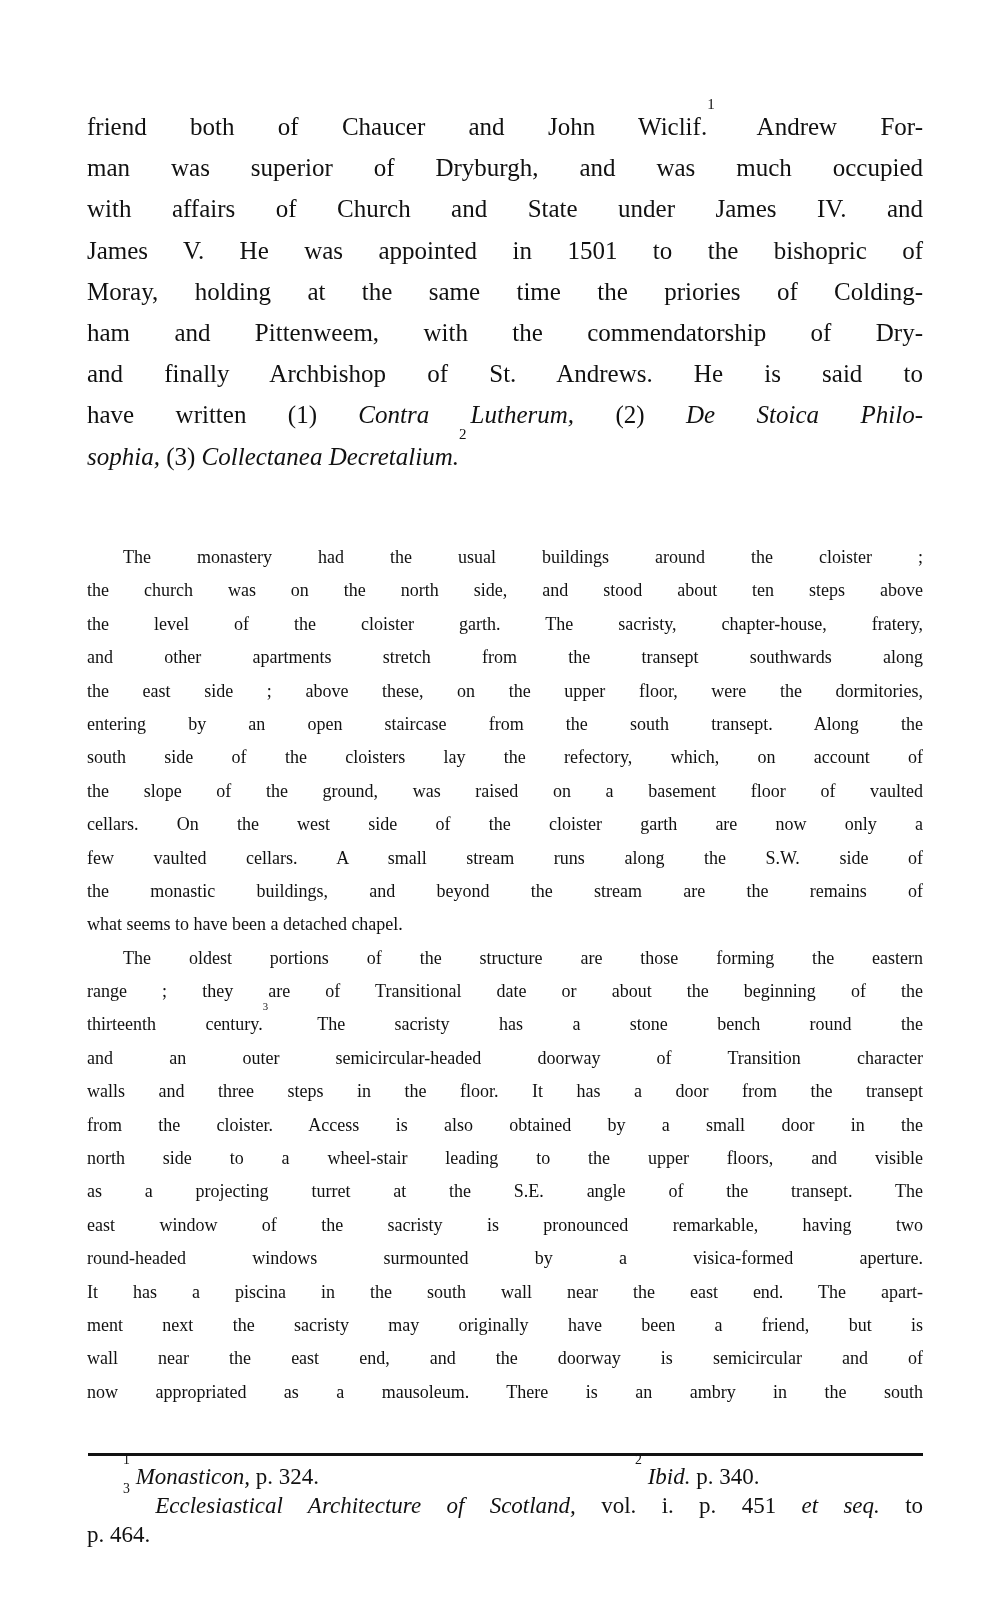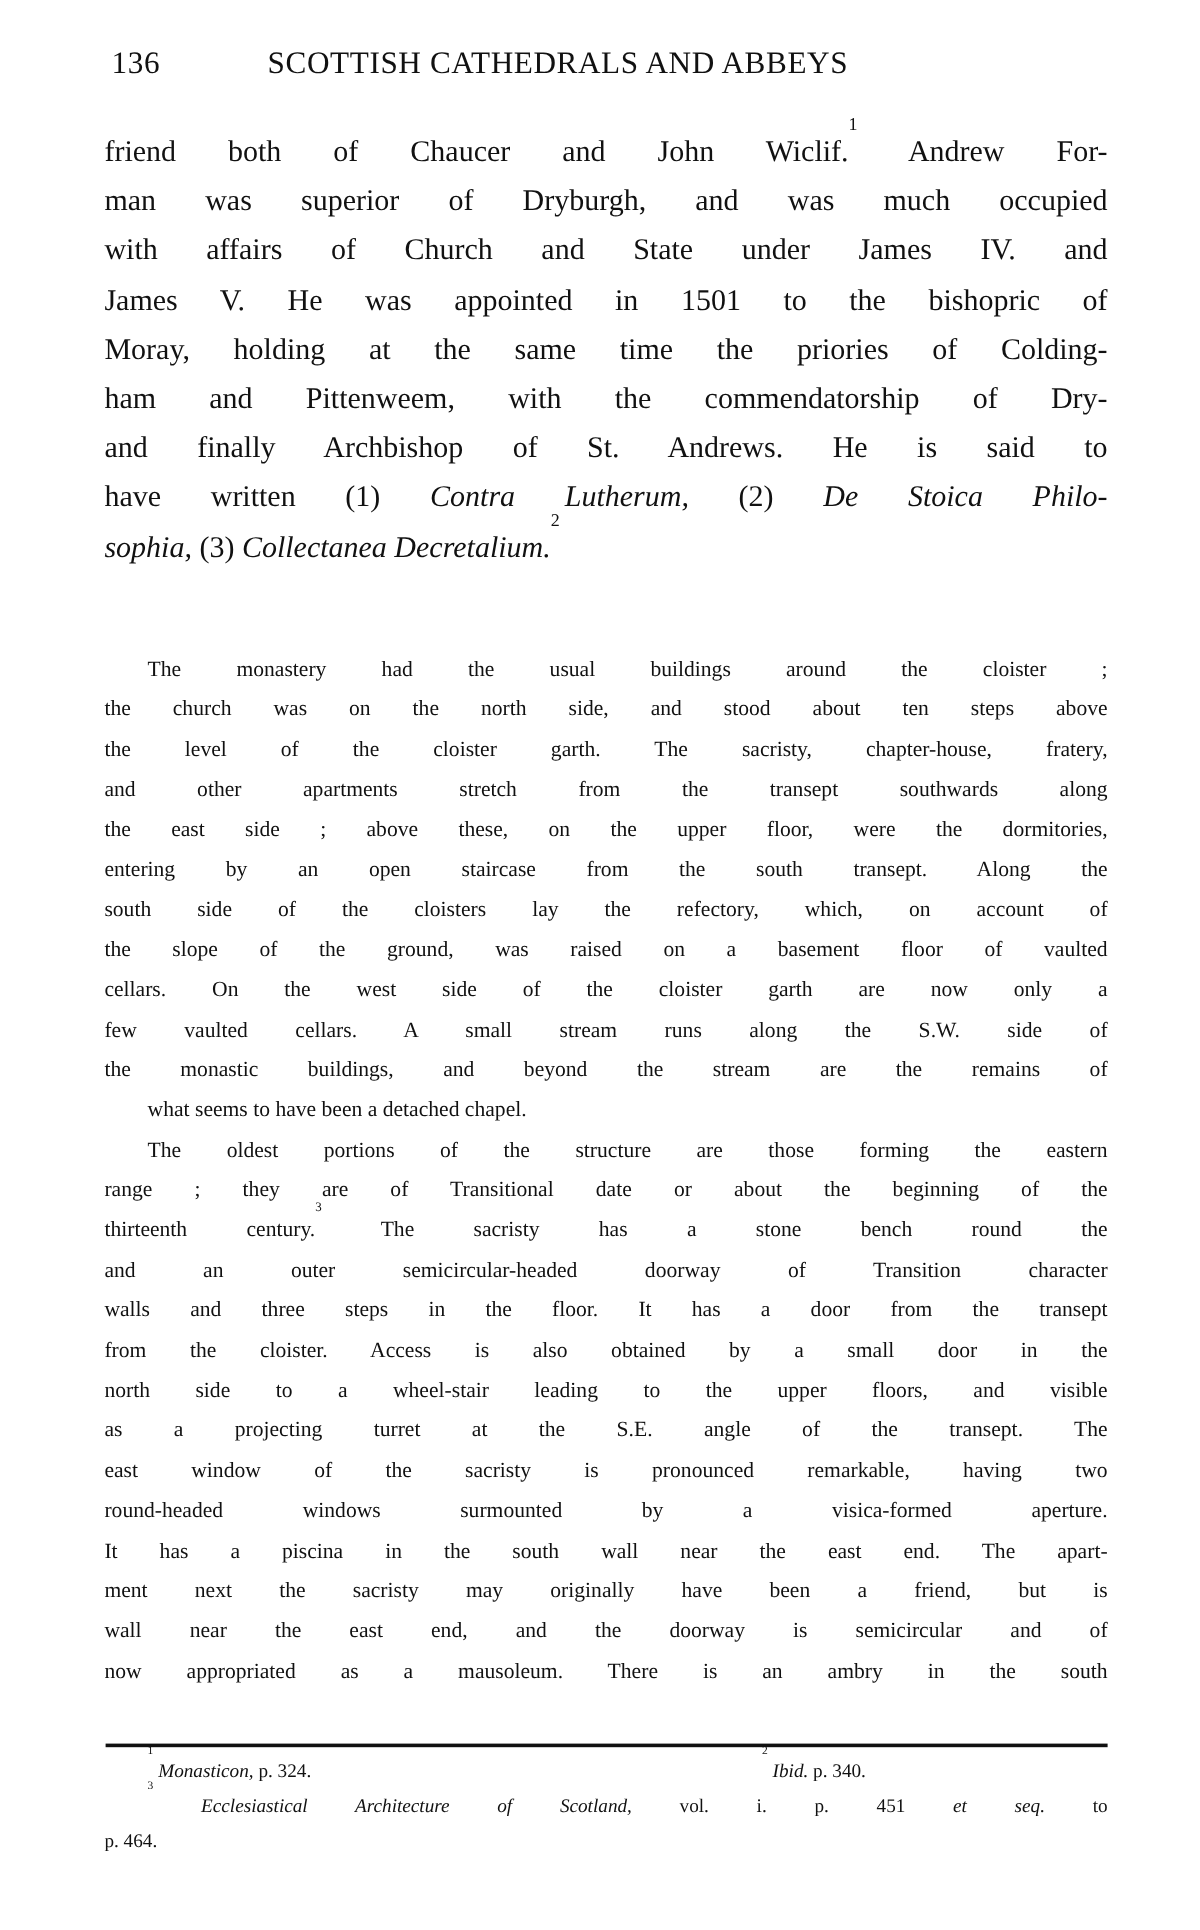--- a/index.html
+++ b/index.html
@@ -6,41 +6,37 @@
   body { width: 1000px; height: 1608px; position: relative; overflow: hidden; color: #111; font-family: "Liberation Serif", "DejaVu Serif", serif; }
   .page { position: absolute; left: 0; top: 0; width: 1000px; height: 1608px; }
   .header { position: absolute; top: 38px; left: 93px; width: 830px; height: 36px; font-size: 26px; letter-spacing: 0.5px; }
   .header .pnum { position: absolute; left: 0; top: 0; }
   .header .rtitle { position: absolute; left: 130px; top: 0; }
   .bigtext { position: absolute; left: 87px; width: 836px; top: 106px; font-size: 25px; line-height: 41.2px; text-align: justify; }
   .bigtext .line { display: block; height: 41.2px; white-space: nowrap; text-align-last: justify; text-align: justify; }
   .bigtext .line.last { text-align-last: left; }
   .smalltext { position: absolute; left: 87px; width: 836px; top: 541px; font-size: 18px; line-height: 33.4px; }
   .smalltext .line { display: block; height: 33.4px; white-space: nowrap; text-align: justify; text-align-last: justify; }
-  .smalltext .line.last { text-align-last: left; margin-left: 36px; }
+  .smalltext .line.last { text-align-last: left; }
   .indent { padding-left: 36px; }
   sup { font-size: 60%; vertical-align: top; position: relative; top: -2px; line-height: 0; }
   i { font-style: italic; }
   .rule { position: absolute; left: 88px; width: 835px; top: 1453px; height: 3px; background: #111; }
-  .footnotes { position: absolute; left: 87px; width: 836px; top: 1462px; font-size: 16px; line-height: 29px; }
+  .footnotes { position: absolute; left: 87px; width: 836px; top: 1462px; font-size: 23px; line-height: 29px; }
   .fn-line { display: block; white-space: nowrap; height: 29px; position: relative; }
   .fn-line.just { text-align: justify; text-align-last: justify; }
   .fn-a { position: absolute; left: 36px; }
   .fn-b { position: absolute; left: 548px; }
   .fn-indent { padding-left: 36px; }
 </style>
 </head>
 <body>
 
 <div class="page">
 
-  <div class="header">
-    <span class="pnum">136</span>
-    <span class="rtitle">SCOTTISH CATHEDRALS AND ABBEYS</span>
-  </div>
 
   <div class="bigtext">
     <span class="line"><span>friend both of Chaucer and John Wiclif.</span><sup>1</sup><span>  Andrew For-</span></span>
     <span class="line">man was superior of Dryburgh, and was much occupied</span>
     <span class="line">with affairs of Church and State under James IV. and</span>
     <span class="line">James V.  He was appointed in 1501 to the bishopric of</span>
     <span class="line">Moray, holding at the same time the priories of Colding-</span>
     <span class="line">ham and Pittenweem, with the commendatorship of Dry-</span>
     <span class="line">and finally Archbishop of St. Andrews.  He is said to</span>
     <span class="line"><span>have written (1) </span><i>Contra Lutherum,</i><span> (2) </span><i>De Stoica Philo-</i></span>

